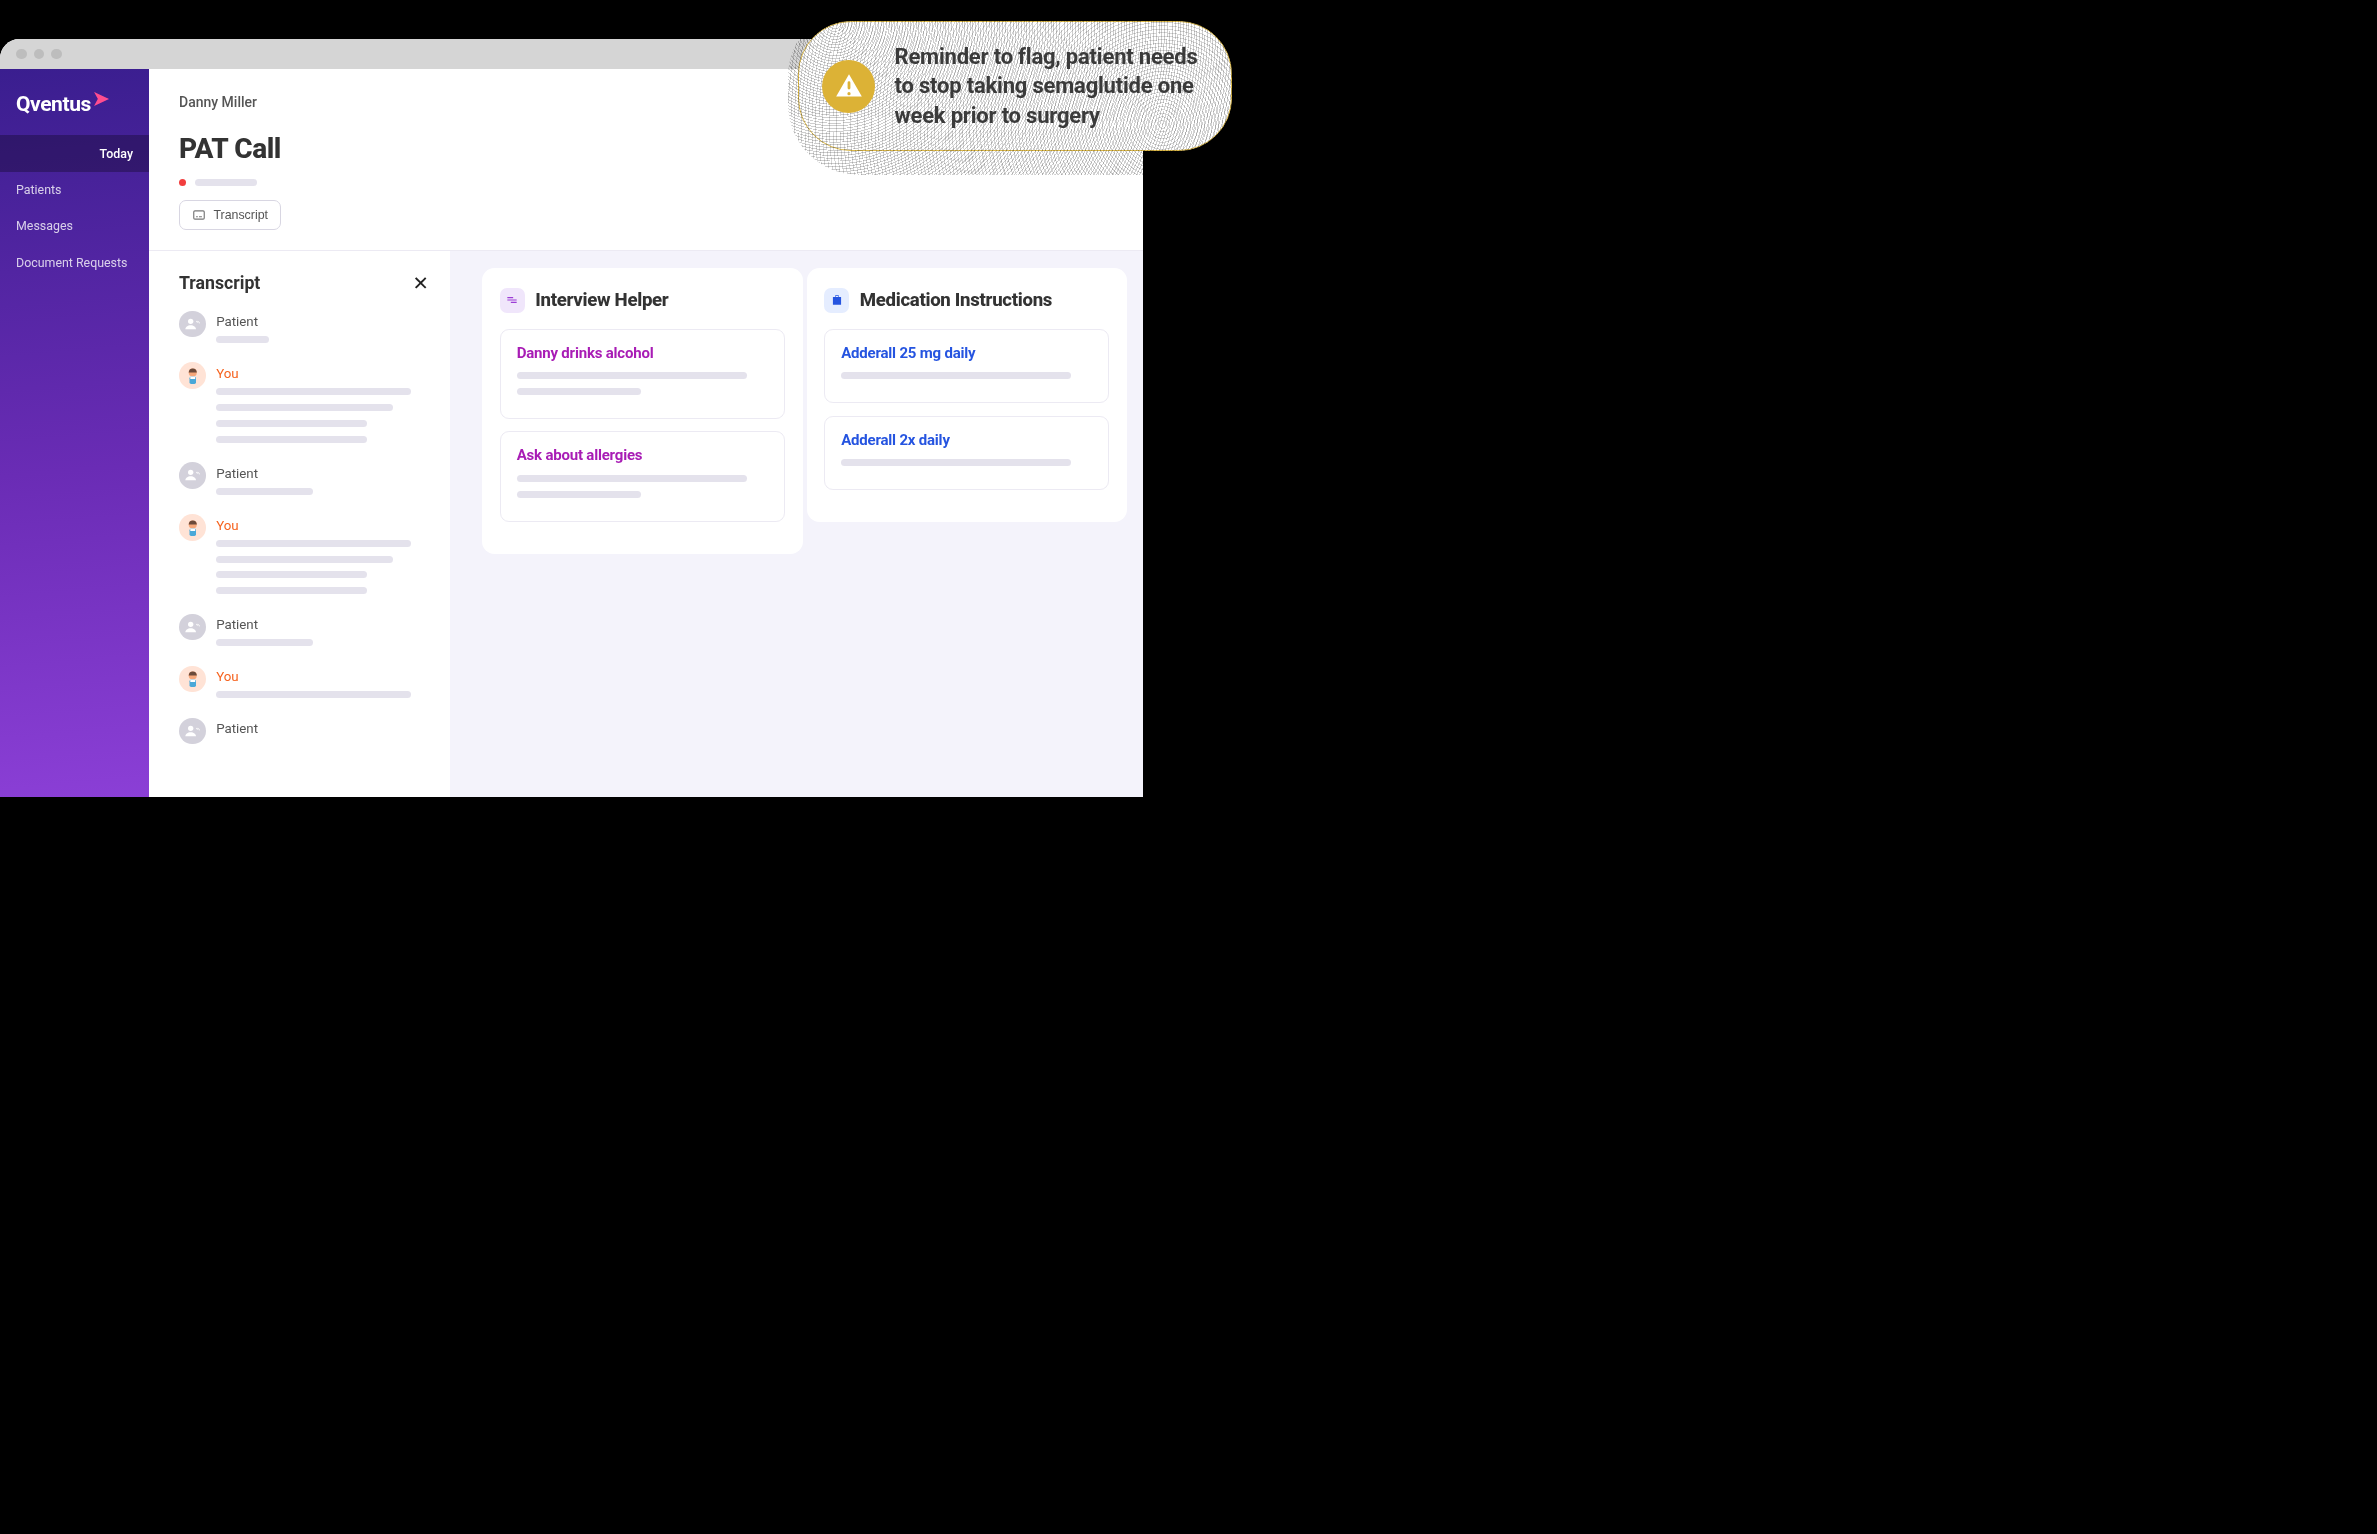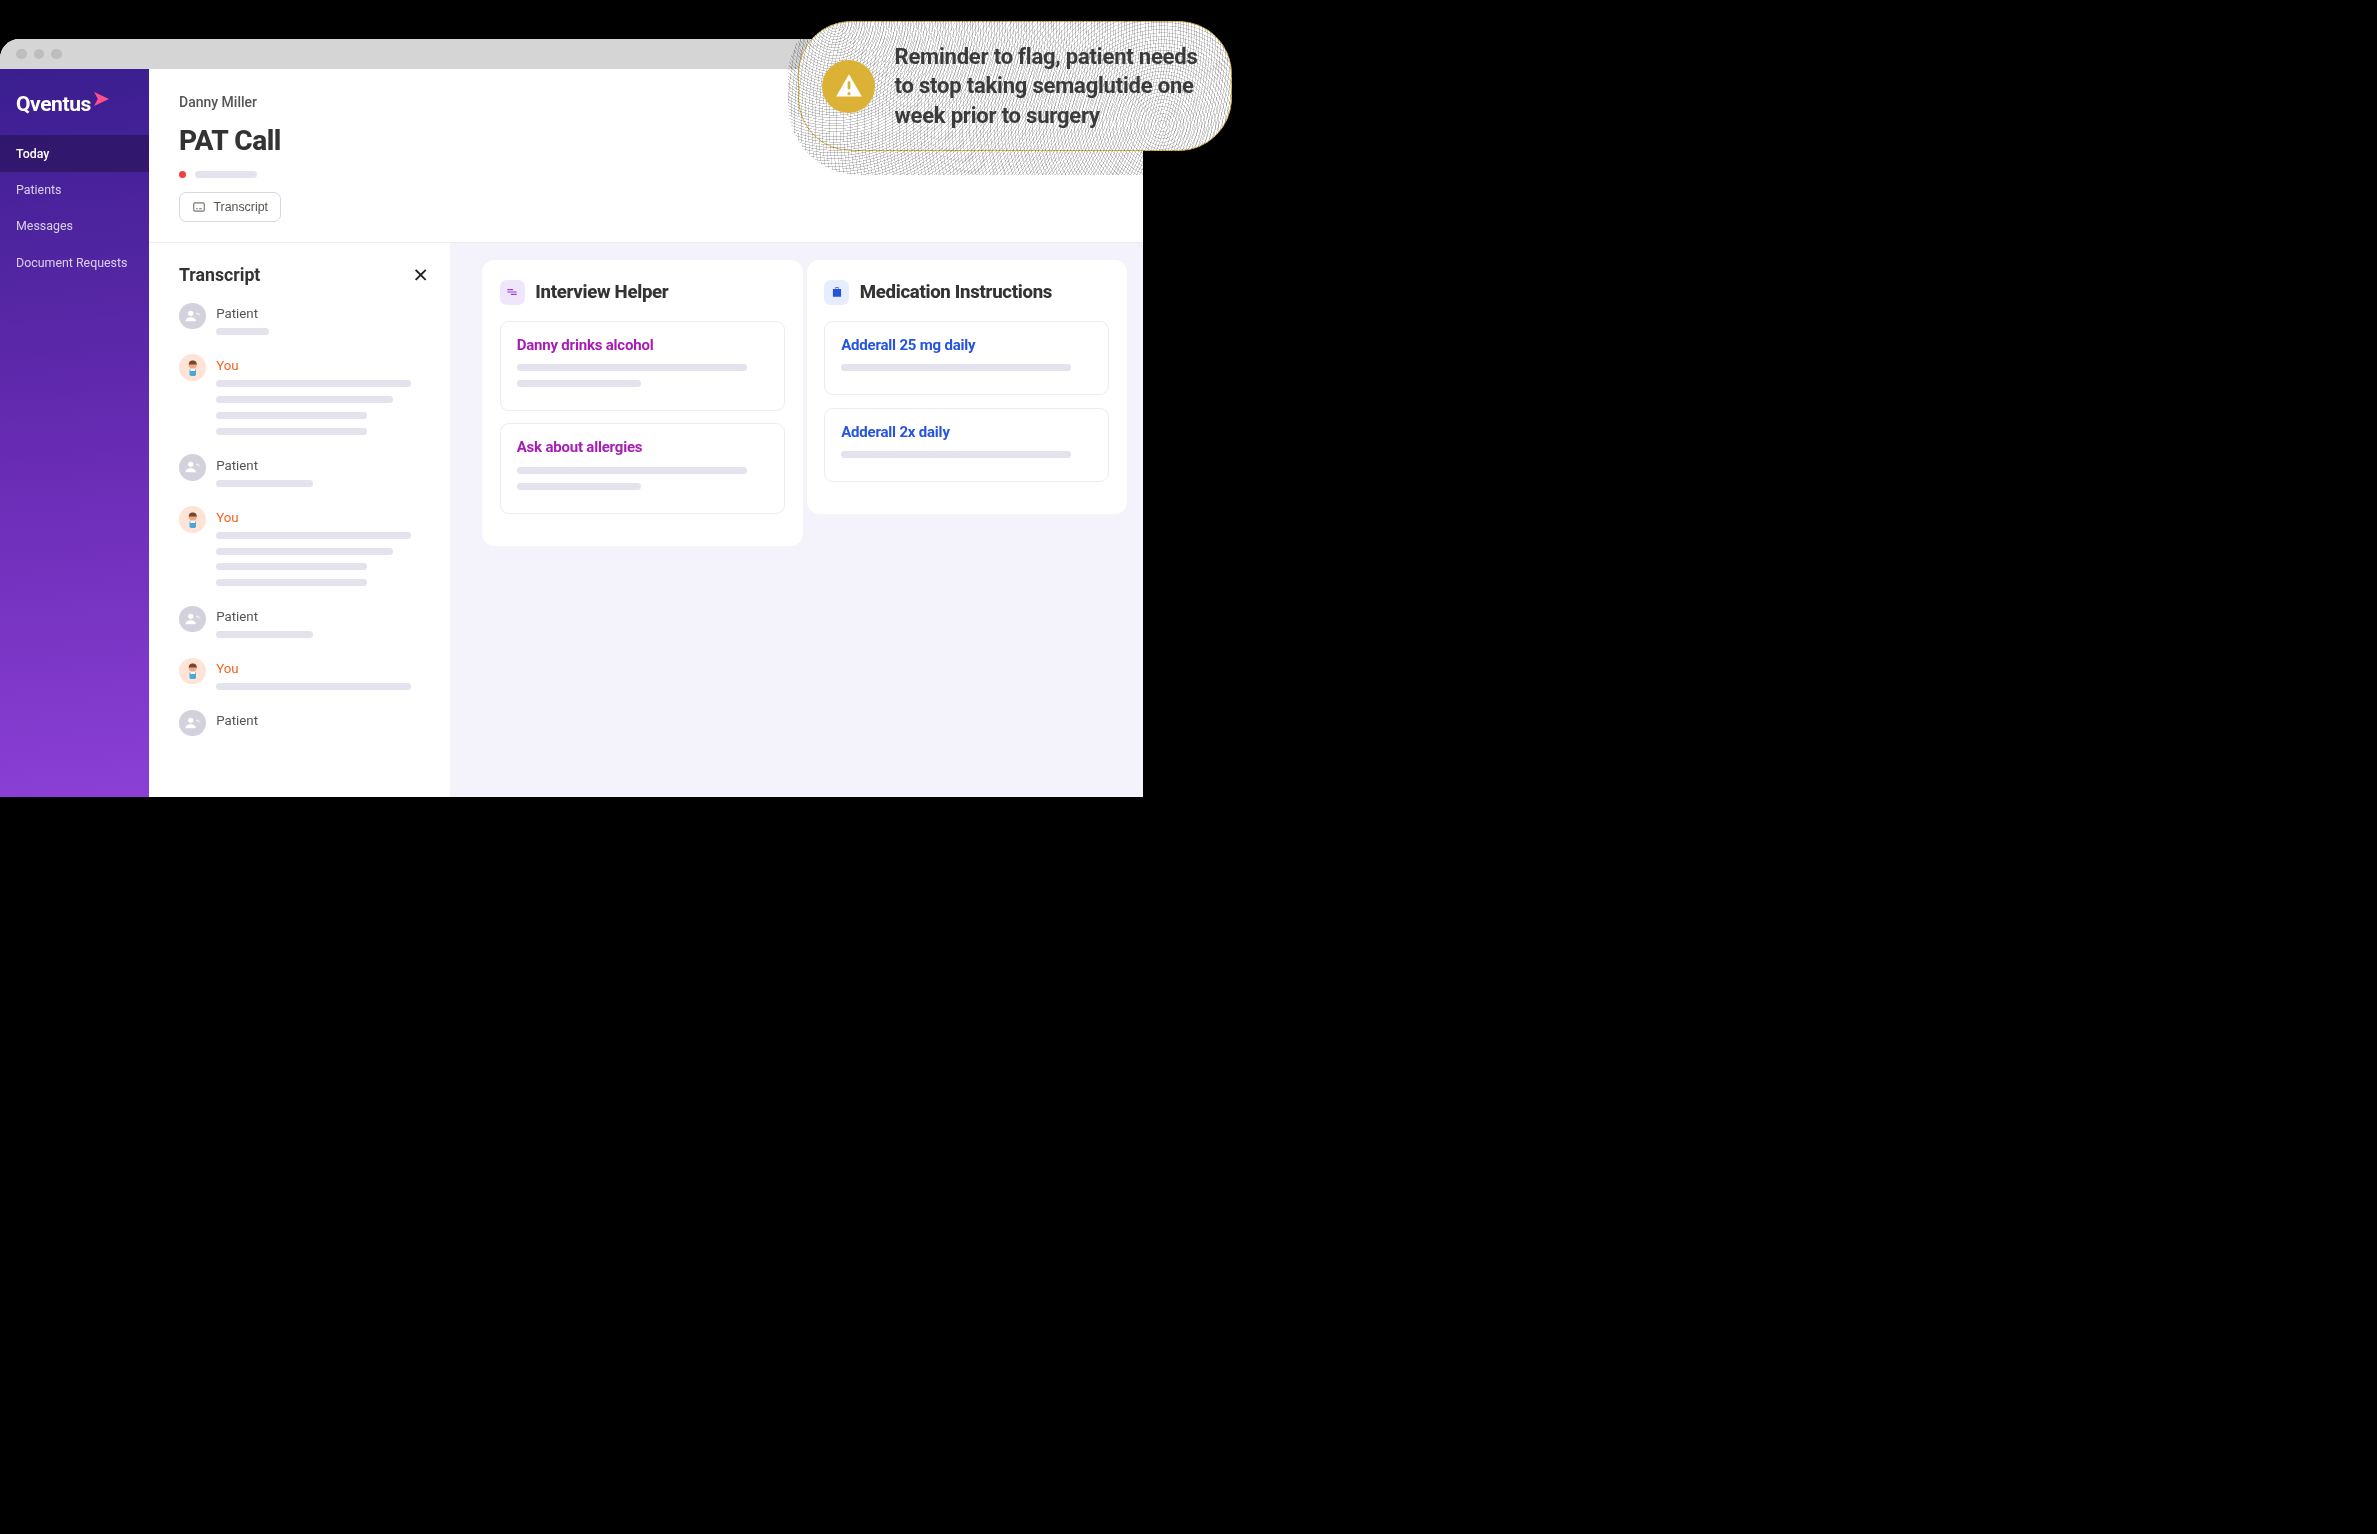--- a/index.html
+++ b/index.html
@@ -67,37 +67,37 @@
     line-height: 0.6;
     transform: translateY(-5.3px);
     display: inline-block;
   }
   .nav-item {
     padding: 10.6px 16px;
     font-size: 12.4px;
     color: rgba(255,255,255,0.78);
     cursor: pointer;
   }
-  .nav-item.active { background: rgba(0,0,0,0.28); color: #fff; font-weight: 500; }
+  .nav-item.active { background: rgba(0,0,0,0.28); color: #fff; font-weight: 500; text-align: right; }
 
   .main {
     flex: 1 1 auto;
     display: flex;
     flex-direction: column;
     min-width: 0;
     background: #F4F3FB;
   }
 
   .header {
     background: #fff;
     padding: 25px 30px 19.5px 30px;
     border-bottom: 0.9px solid #eceaf3;
     flex: 0 0 auto;
   }
-  .patient-name { font-size: 14px; color: #555; margin-bottom: 14px; font-weight: 500; }
+  .patient-name { font-size: 14px; color: #555; margin-bottom: 22px; font-weight: 500; }
   .page-title { font-size: 28px; font-weight: 800; color: #333; letter-spacing: -0.4px; margin-bottom: 14px; }
   .status-row { display: flex; align-items: center; gap: 8.9px; margin-bottom: 14px; }
   .status-dot { width: 7px; height: 7px; border-radius: 50%; background: #f23e3e; }
   .status-bar { width: 62px; height: 7px; border-radius: 3.5px; background: #e4e2ec; }
   .transcript-btn {
     display: inline-flex; align-items: center; gap: 7px;
     border: 0.9px solid #d8d6e2; background: #fff; color: #555;
     font-size: 12.4px; padding: 7px 12.4px; border-radius: 7px; cursor: pointer;
   }
   .transcript-btn svg { width: 14px; height: 14px; color: #777; }

